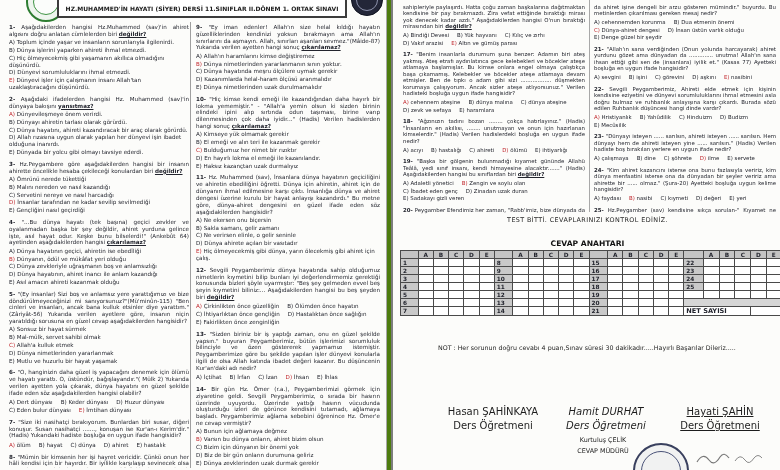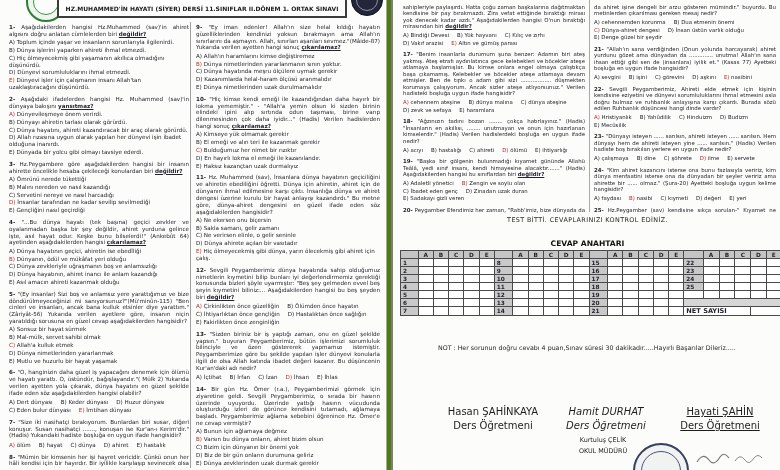--- a/index.html
+++ b/index.html
@@ -463,21 +463,21 @@
       <div class="sig-name">Hamit DURHAT</div>
       <div class="sig-title">Ders Öğretmeni</div>
     </div>
     <div class="sig sig3">
       <div class="sig-name">Hayati ŞAHİN</div>
       <div class="sig-title">Ders Öğretmeni</div>
     </div>
 
     <div class="principal">
       <div class="sig-name">Kurtuluş ÇELİK</div>
-      <div class="sig-title">OKUL MÜDÜRÜ</div>
+      <div class="sig-title">CEVAP MÜDÜRÜ</div>
     </div>
 
     <div class="stamp">
         <div class="stamp-inner"></div>
       </div>
     <svg class="scribble" width="70" height="20" viewBox="0 0 70 20">
       <path d="M2 14 q6 -10 12 -2 q5 7 11 -3 q4 -6 9 1" fill="none" stroke="#777" stroke-width="1.2"></path>
       <path d="M40 13 q5 -8 10 -1 q4 6 9 -2 q4 -5 8 0" fill="none" stroke="#8a8a8a" stroke-width="1"></path>
     </svg>
   </div>

